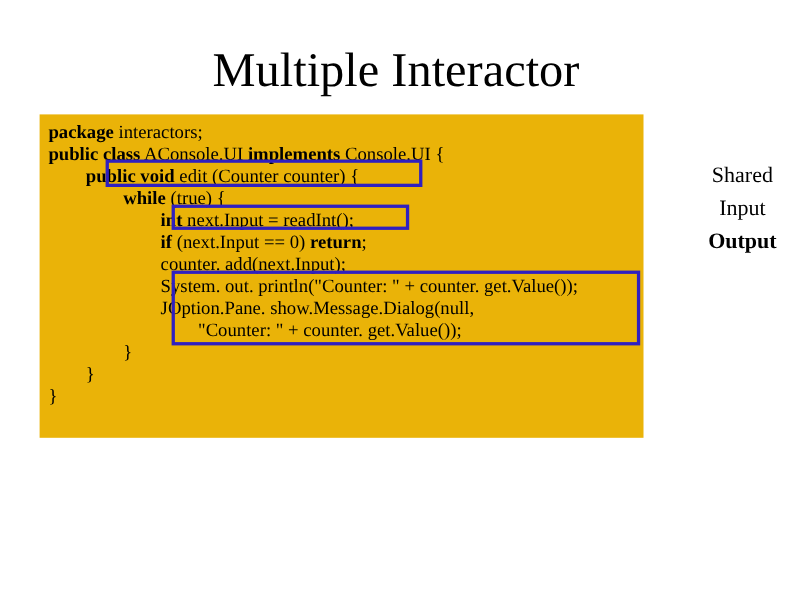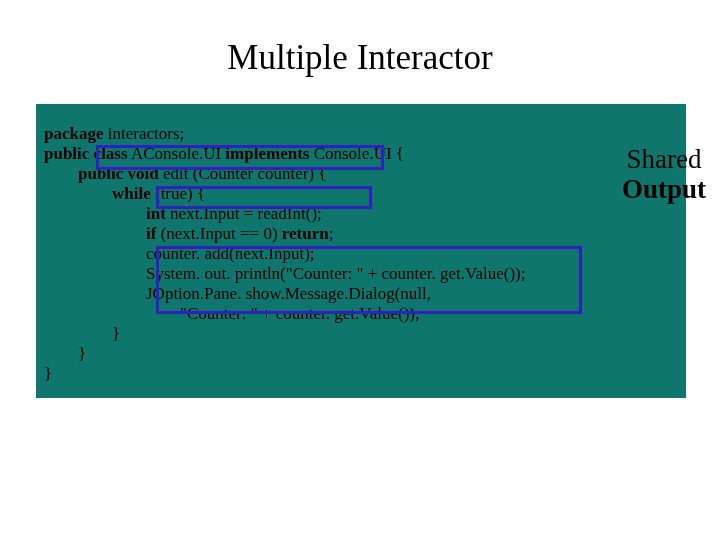--- a/index.html
+++ b/index.html
@@ -7,35 +7,35 @@
     padding: 0;
     width: 720px;
     height: 540px;
     background: #ffffff;
     font-family: "Times New Roman", Times, serif;
     overflow: hidden;
     position: relative;
   }
   .title {
     text-align: center;
-    font-size: 35px;
+    font-size: 44px;
     font-weight: normal;
     color: #000;
     margin-top: 38px;
     margin-bottom: 12px;
   }
   .codebox {
     position: absolute;
     left: 36px;
     top: 104px;
-    width: 650px;
+    width: 549px;
     height: 294px;
-    background: #0f766e;
+    background: #eab308;
     box-sizing: border-box;
-    padding: 20px 8px 6px 8px;
+    padding: 6px 8px 6px 8px;
   }
   .codebox pre {
     margin: 0;
     font-family: "Times New Roman", Times, serif;
     font-size: 17px;
     line-height: 20px;
     color: #000;
     white-space: pre;
   }
   .kw { font-weight: bold; }
@@ -43,21 +43,21 @@
     position: absolute;
     border: 3px solid #3020c0;
     background: transparent;
     box-sizing: border-box;
   }
   .labels {
     position: absolute;
     right: 14px;
     top: 146px;
     text-align: center;
-    font-size: 27px;
+    font-size: 20px;
     color: #000;
     line-height: 26px;
   }
   .labels div { margin-bottom: 4px; }
 </style>
 </head>
 <body>
 
 <div class="title">Multiple Interactor</div>
 
@@ -76,14 +76,15 @@
         <span>}</span>
 <span>}</span></pre>
 </div>
 
 <div class="box" style="left:96px; top:145px; width:288px; height:25px;"></div>
 <div class="box" style="left:156px; top:186px; width:216px; height:23px;"></div>
 <div class="box" style="left:156px; top:246px; width:426px; height:68px;"></div>
 
 <div class="labels">
   <div>Shared</div>
+  <div style="margin-top:2px;">Input</div>
   <div style="margin-top:4px;font-weight:bold;">Output</div>
 </div>
 
 </body></html>

